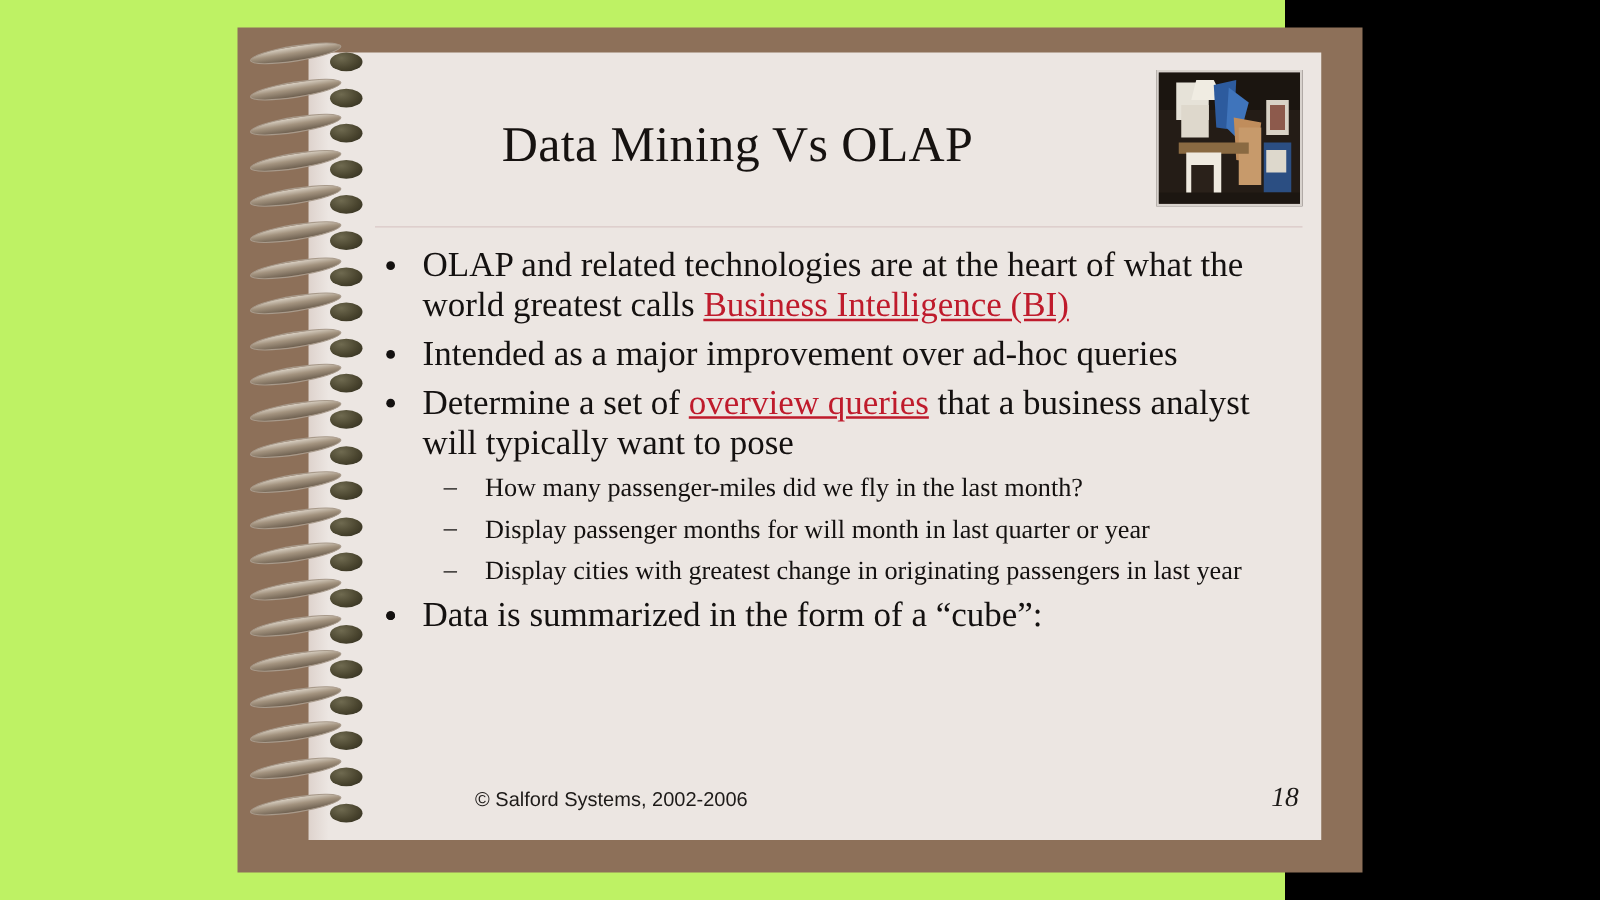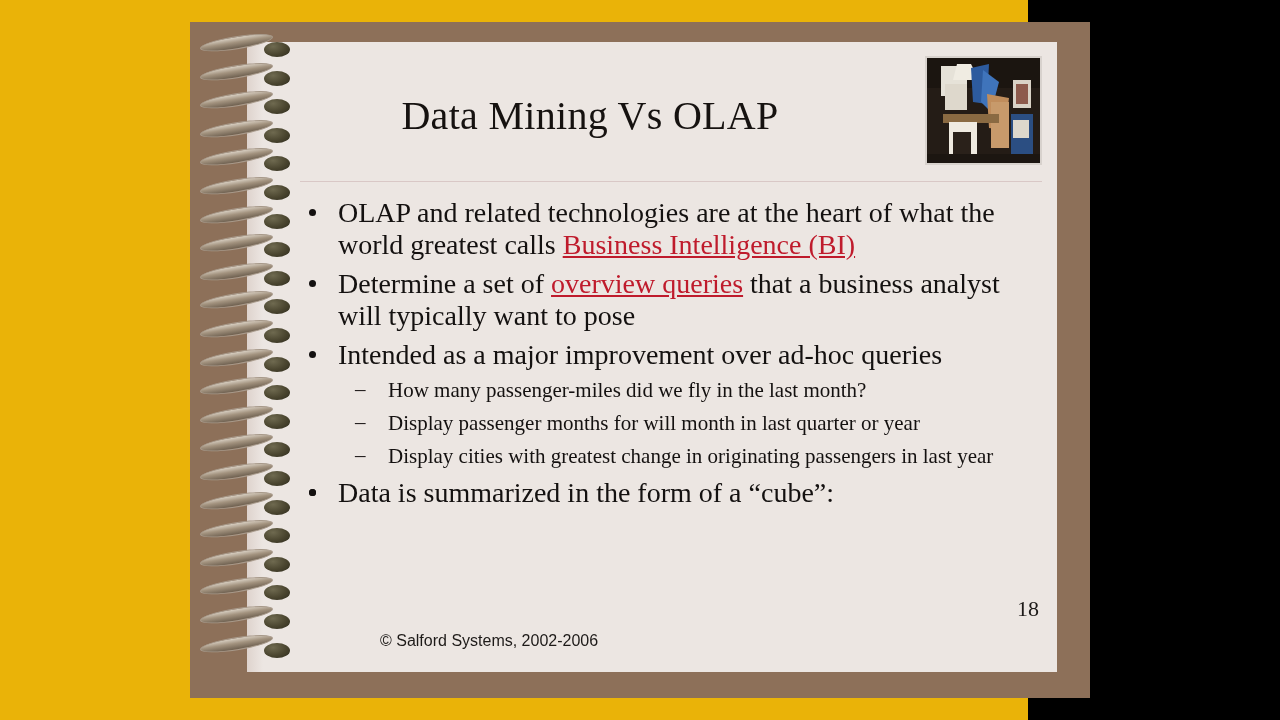--- a/index.html
+++ b/index.html
@@ -7,21 +7,21 @@
     padding: 0;
     background: #000000;
     width: 1280px;
     height: 720px;
     overflow: hidden;
   }
   #stage {
     position: relative;
     width: 1028px;
     height: 720px;
-    background: #eab308;
+    background: #bef264;
   }
 
   
   #binder {
     position: absolute;
     left: 190px;
     top: 22px;
     width: 900px;
     height: 676px;
     background: #8d7059;
@@ -152,26 +152,27 @@
     top: 632px;
     width: 600px;
     text-align: left;
     font-family: "Liberation Sans", "DejaVu Sans", sans-serif;
     font-size: 16px;
     color: #1d1a18;
   }
   #pagenum {
     position: absolute;
     left: 1010px;
-    top: 596px;
+    top: 625px;
     width: 36px;
     text-align: center;
     font-family: "Liberation Serif", "DejaVu Serif", serif;
     font-size: 22px;
     color: #1d1a18;
+    font-style: italic;
   }
 </style>
 </head>
 <body>
 
 <div id="stage">
 
   <div id="binder"></div>
 
   <div id="page"></div>
@@ -288,22 +289,22 @@
       <rect x="84" y="56" width="22" height="40" fill="#2b4e82"></rect>
       <rect x="86" y="62" width="16" height="18" fill="#ddd8cc"></rect>
       <rect x="86" y="22" width="18" height="28" fill="#d9d2c6"></rect>
       <rect x="89" y="26" width="12" height="20" fill="#8d5a4c"></rect>
       <rect x="0" y="96" width="113" height="9" fill="#1c1611"></rect>
     </svg>
   </div>
 
   <div id="body">
       <div class="bullet"><span class="dot"></span><span>OLAP and related technologies are at the heart of what the world greatest calls </span><span class="hl">Business Intelligence (BI)</span></div>
+      <div class="bullet"><span class="dot"></span><span>Intended as a major improvement over ad-hoc queries</span></div>
       <div class="bullet"><span class="dot"></span><span>Determine a set of </span><span class="hl">overview queries</span><span> that a business analyst will typically want to pose</span></div>
-      <div class="bullet"><span class="dot"></span><span>Intended as a major improvement over ad-hoc queries</span></div>
       <div class="sub"><span class="dash">–</span><span>How many passenger-miles did we fly in the last month?</span></div>
       <div class="sub"><span class="dash">–</span><span>Display passenger months for will month in last quarter or year</span></div>
       <div class="sub"><span class="dash">–</span><span>Display cities with greatest change in originating passengers in last year</span></div>
       <div class="bullet"><span class="dot"></span></div>
       <div class="bullet"><span class="dot"></span><span>Data is summarized in the form of a “cube”:</span></div>
     </div>
 
   <div id="copyright">© Salford Systems, 2002-2006</div>
   <div id="pagenum">18</div>
 

